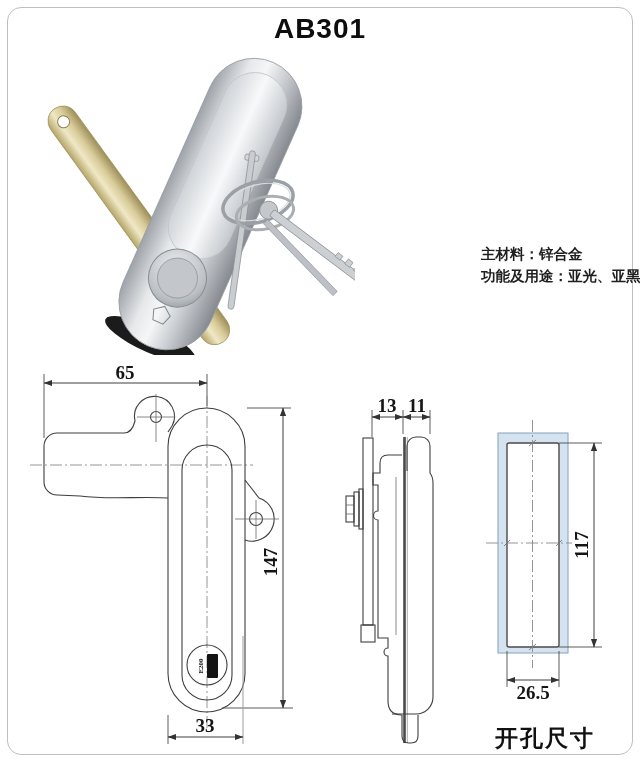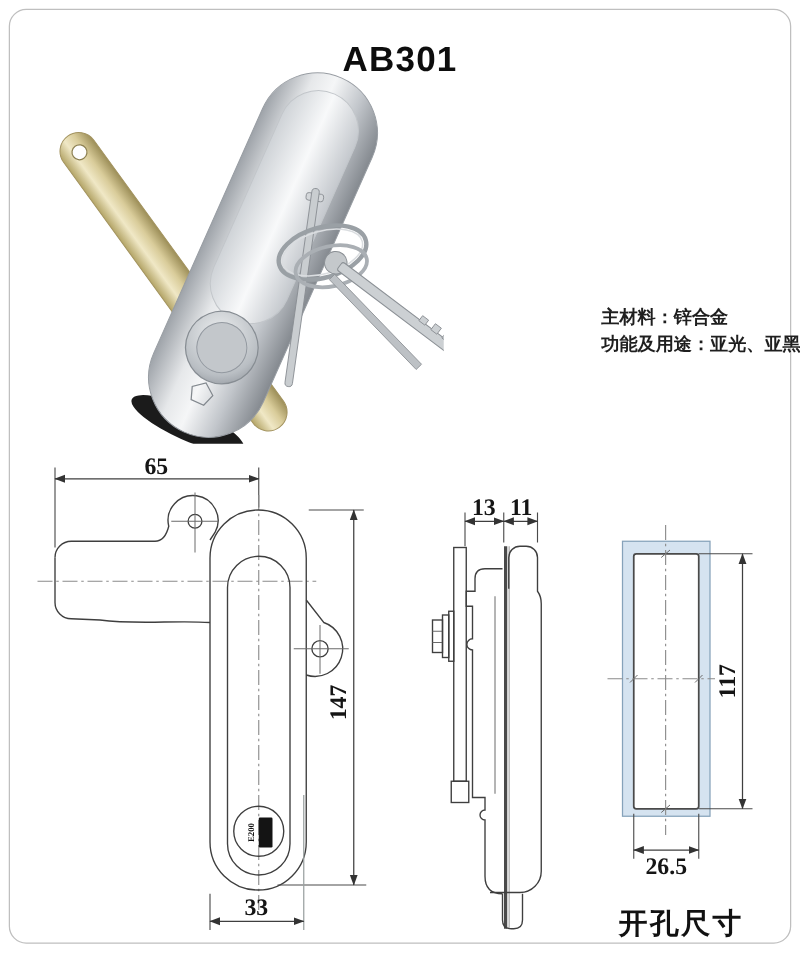--- a/index.html
+++ b/index.html
@@ -1,18 +1,18 @@
 <!DOCTYPE html>
 <html><head>
 <meta charset="utf-8">
 <style>
   html,body{margin:0;padding:0;background:#fff;}
   body{width:640px;height:762px;position:relative;font-family:"Liberation Sans",sans-serif;color:#1a1a1a;overflow:hidden;}
   .frame{position:absolute;inset:7px;border:1px solid #bfbfbf;border-radius:14px;}
-  .title{position:absolute;top:13px;left:0;right:0;text-align:center;font-size:28px;font-weight:bold;letter-spacing:1px;color:#0d0d0d;margin-top:19px;}
+  .title{position:absolute;top:13px;left:0;right:0;text-align:center;font-size:28px;font-weight:bold;letter-spacing:1px;color:#0d0d0d;}
   .photo{position:absolute;left:25px;top:55px;width:330px;height:300px;}
   .specs{position:absolute;left:437px;top:243px;width:200px;font-size:14.5px;font-weight:bold;line-height:22px;color:#1f1f1f;margin-left:44px;}
   .front{position:absolute;left:25px;top:358px;width:285px;height:402px;}
   .side{position:absolute;left:330px;top:385px;width:140px;height:378px;}
   .cutout{position:absolute;left:475px;top:400px;width:160px;height:300px;}
   .caption{position:absolute;left:495px;top:723px;font-size:23px;font-weight:bold;letter-spacing:2px;color:#111;}
   
   .ln{stroke:#3f3f3f;fill:none;stroke-width:1.1;}
   .thin{stroke:#6a6a6a;fill:none;stroke-width:0.8;}
   .cl{stroke:#8a8a8a;fill:none;stroke-width:0.9;stroke-dasharray:12 3 2 3;}

